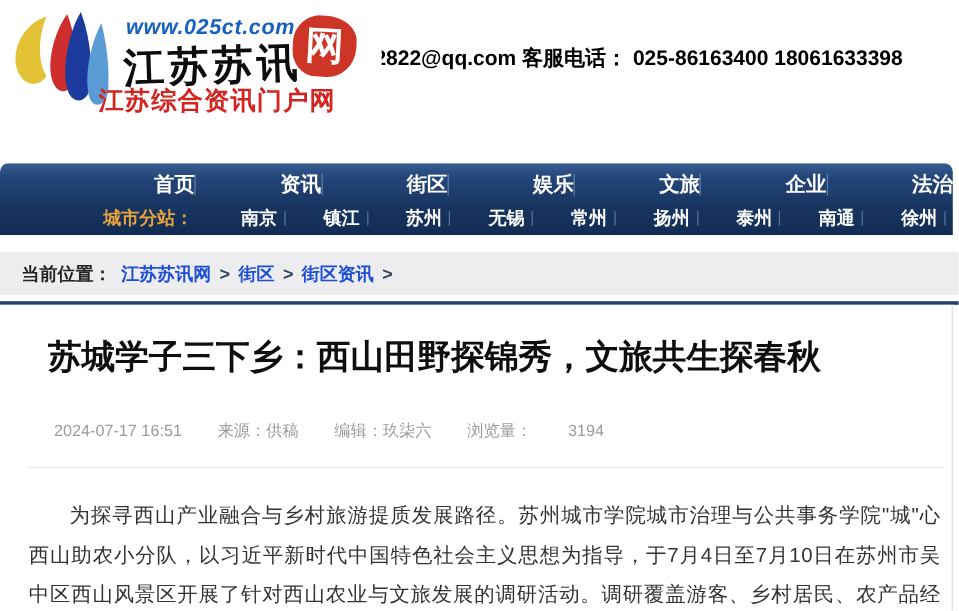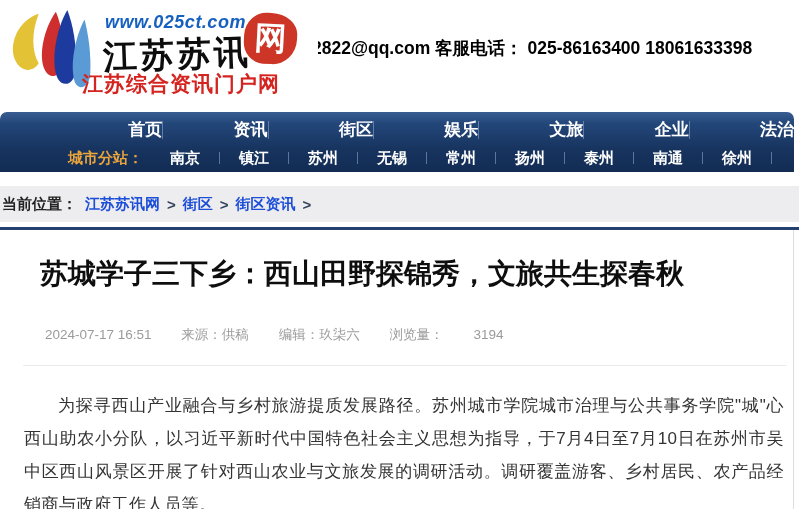--- a/index.html
+++ b/index.html
@@ -1,20 +1,20 @@
 <!DOCTYPE html>
 <html><head>
 <meta charset="utf-8">
 <style>
   * { margin:0; padding:0; box-sizing:border-box; }
   html,body { width:799px; height:509px; overflow:hidden; background:#fff;
     font-family:"Liberation Sans", sans-serif; }
 
   
-  .top-header { position:relative; height:112px; background:#fff; }
+  .top-header { position:relative; height:136px; background:#fff; }
   .logo { position:absolute; left:0; top:0; width:300px; height:110px; cursor:pointer; }
   .logo-mark { position:absolute; left:6px; top:8px; width:96px; height:84px; }
   .logo-url { position:absolute; left:105px; top:12px; font-size:18px; font-weight:bold;
     font-style:italic; color:#1660c0; letter-spacing:.5px; }
   .logo-name { position:absolute; left:103px; top:32px; font-size:34px; font-weight:900;
     color:#0d0d0d; font-family:"Liberation Serif", serif; letter-spacing:3px;
     transform:rotate(-2deg); }
   .logo-stamp { position:absolute; left:244px; top:13px; width:53px; height:51px;
     background:#cd3526; border-radius:42% 50% 45% 38% / 45% 40% 50% 42%;
     transform:rotate(3deg); display:flex; align-items:center; justify-content:center; }
@@ -27,31 +27,31 @@
   .contact span { display:inline-block; margin-left:-6px; font-size:17.5px;
     font-weight:bold; color:#000; }
 
   
   .navbar { width:794px; height:60px; border-radius:7px 7px 0 0;
     background:linear-gradient(180deg,#3a5d92 0%,#234679 20%,#17345f 62%,#122c54 100%); }
   .nav-row1 { display:flex; align-items:center; height:34px; padding-left:58px; }
   .nav-item { width:110px; text-align:right; color:#fff; font-size:17px; font-weight:bold;
     cursor:pointer; }
   .nav-div { width:1px; height:18px; background:rgba(150,175,210,.55); margin-top:2px; }
-  .nav-row2 { display:flex; align-items:center; height:24px; padding-left:68px; }
+  .nav-row2 { display:flex; align-items:center; height:24px; padding-left:86px; }
   .city-label { color:#e9a43c; font-size:15px; font-weight:bold; margin-right:14px;
     white-space:nowrap; }
-  .city { width:56px; text-align:center; color:#fff; font-size:15px; font-weight:bold;
+  .city { width:56px; text-align:right; color:#fff; font-size:15px; font-weight:bold;
     cursor:pointer; white-space:nowrap; }
   .city-div { width:1px; height:12px; background:rgba(150,175,210,.55); margin:0 6px; }
 
   
   .gap1 { height:14px; background:#fff; }
   .breadcrumb { height:36px; background:#ededef; display:flex; align-items:center;
-    padding-left:2px; font-size:15px; font-weight:bold; color:#222; }
+    padding-left:18px; font-size:15px; font-weight:bold; color:#222; }
   .breadcrumb .crumb-link { color:#1d4ed8; cursor:pointer; }
   .breadcrumb .sep { color:#33435c; margin:0 7px; }
   .bc-label { margin-right:8px; }
   .gap2 { height:5px; background:#fff; }
   .navy-rule { height:3px; background:#24406e; }
 
   
   .content { width:794px; min-height:276px; background:#fff;
     border-right:1px solid #ddd; padding-top:25px; }
   .article-title { margin-left:40px; margin-right:30px; font-size:28px; font-weight:bold;

